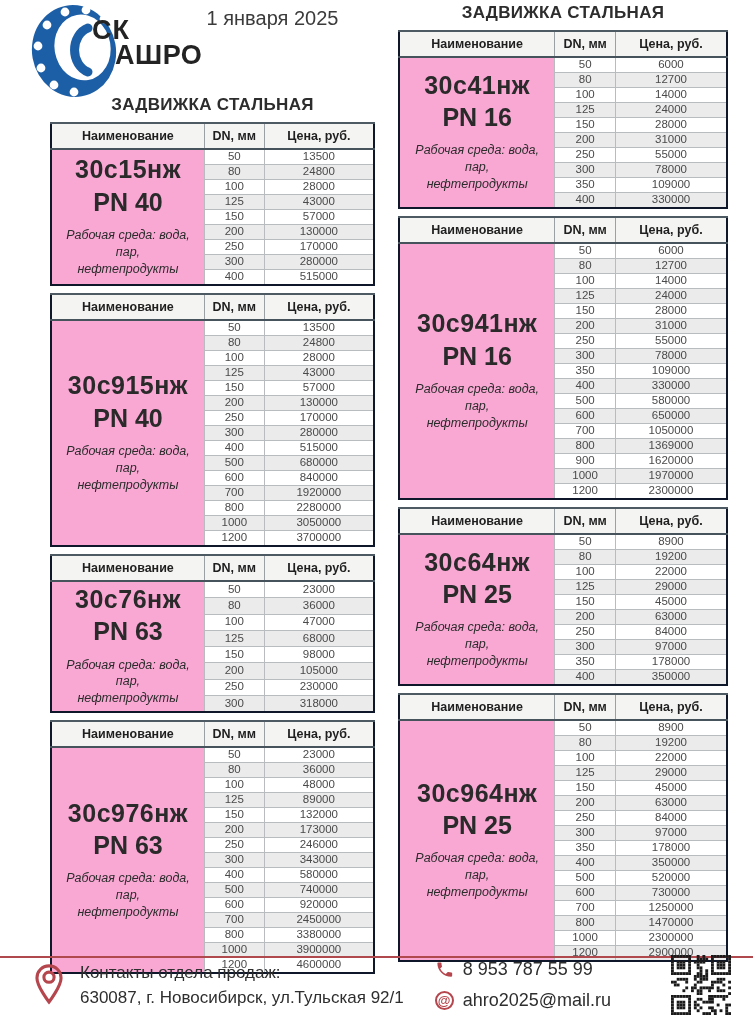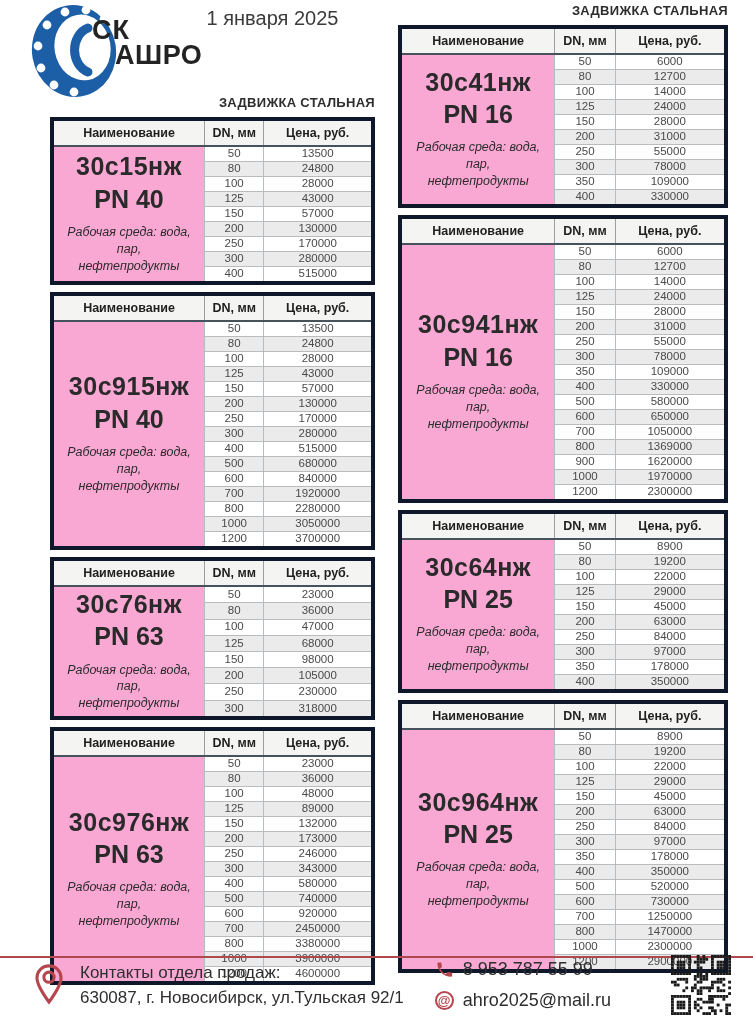--- a/index.html
+++ b/index.html
@@ -16,26 +16,26 @@
   .title-block{position:absolute;left:165px;top:6px;width:215px;text-align:center;}
   .title{color:#1c5f9f;font-size:33px;font-weight:bold;letter-spacing:.5px;}
   .date{color:#3b3b3b;font-size:20px;margin-top:1px;}
 
   
   .col{position:absolute;top:0;}
   .col-left{left:50px;width:325px;}
   .col-right{left:398px;width:330px;}
   .col-left .section-heading{margin-top:95px;}
   .col-right .section-heading{margin-top:3px;}
-  .section-heading{text-align:right;font-weight:bold;font-size:13px;color:#2d2d2d;
+  .section-heading{text-align:center;font-weight:bold;font-size:17px;color:#2d2d2d;
                    margin-bottom:7px;letter-spacing:.3px;}
 
   
   table.price{width:100%;border-collapse:collapse;table-layout:fixed;margin-bottom:7px;
-              border:4px solid #0f172a;}
+              border:2px solid #0f172a;}
   table.price th{background:#f4f4f3;border-top:2px solid #4e5a63;border-bottom:2px solid #46525c;
       border-left:1px solid #9aa0a4;border-right:1px solid #9aa0a4;
       font-size:12.5px;color:#1f1f1f;padding:5px 2px;font-weight:bold;}
   table.price td{border:1px solid #b9bcbe;font-size:11.5px;color:#4a4a4a;text-align:center;
       height:14px;padding:0 3px;line-height:1;}
   table.price tr.even td.data{background:#ebebeb;}
   td.name-cell{background:#f9a8d4;vertical-align:middle;border-right:1px solid #848a8e;}
   .name-inner{display:flex;flex-direction:column;align-items:center;justify-content:center;
               gap:6px;padding:4px 10px;}
   .model{font-size:25px;font-weight:bold;color:#2a2a2a;letter-spacing:.5px;line-height:1.05;}

